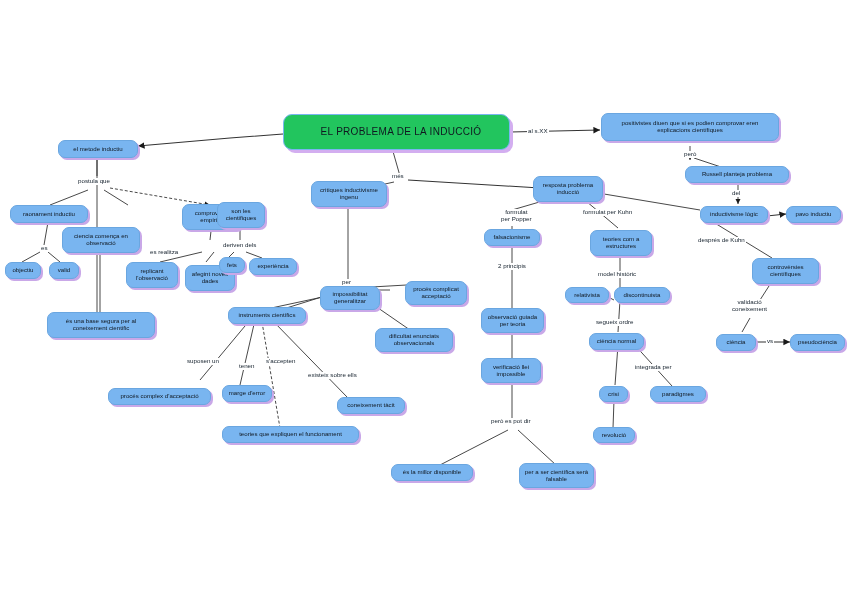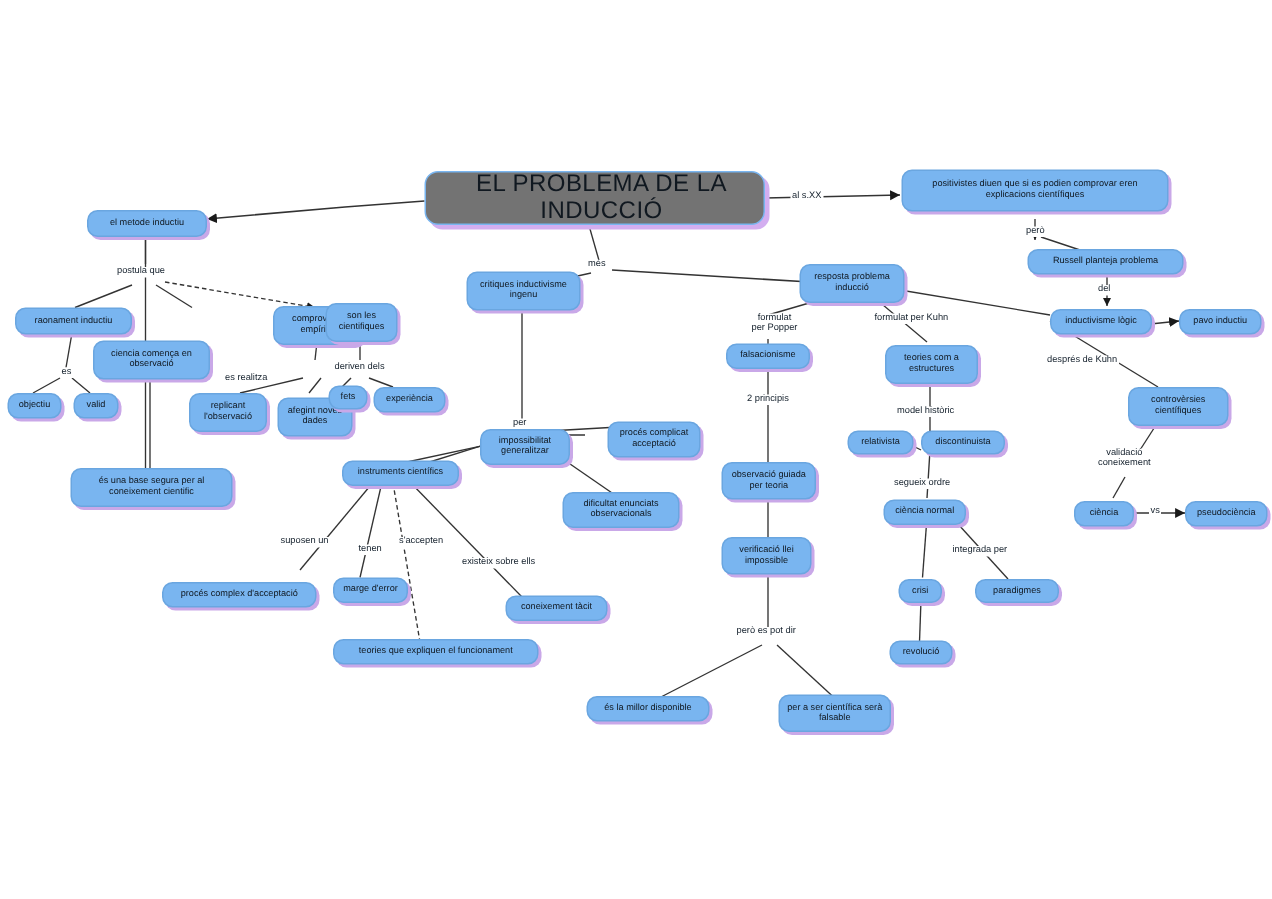--- a/index.html
+++ b/index.html
@@ -21,24 +21,24 @@
     display:flex;
     align-items:center;
     justify-content:center;
     text-align:center;
     line-height:1.12;
     padding:2px 4px;
     box-shadow:2px 2px 0 0 #c9a8e8;
     z-index:3;
   }
   .node-title{
-    background:#737373;
+    background:#22c55e;
     border:1px solid #79b5f0;
     border-radius:9px;
-    font-size:16px;
+    font-size:10px;
     letter-spacing:.3px;
     box-shadow:3px 3px 0 0 #d3aef0;
     padding-left:13px;
   }
   .edge-label{
     position:absolute;
     font-size:6.2px;
     color:#14202c;
     background:#ffffff;
     text-align:center;

